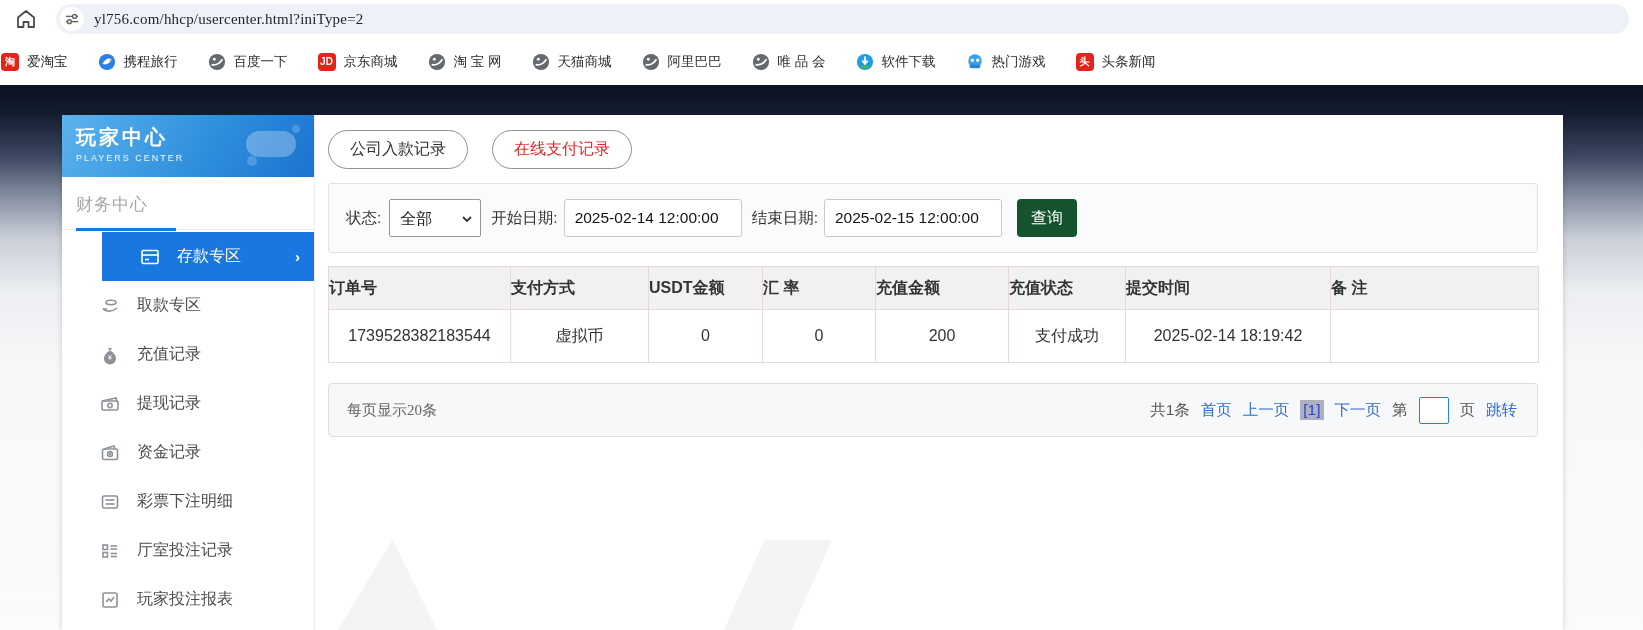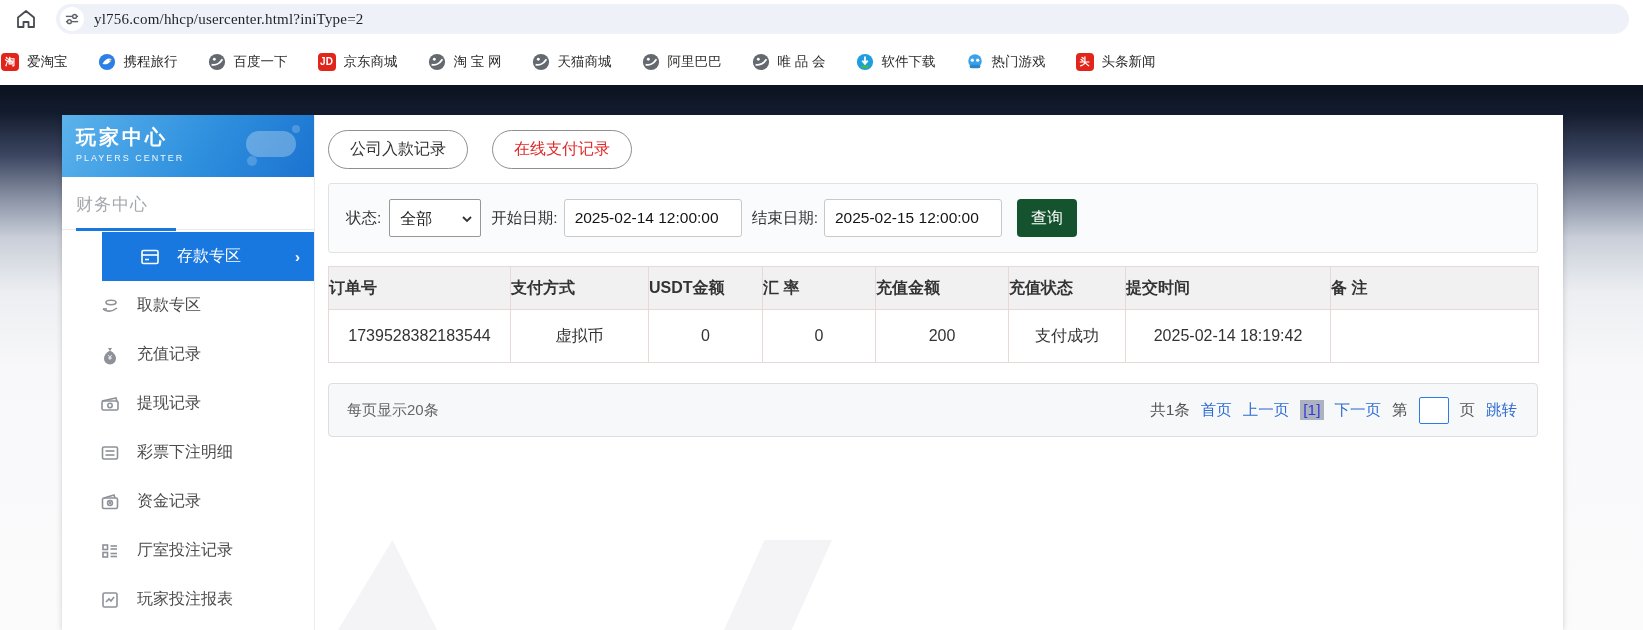--- a/index.html
+++ b/index.html
@@ -82,21 +82,21 @@
 
   table.recs { margin-top:13px; width:100%; border-collapse:collapse; table-layout:fixed; }
   table.recs th { background:#f1f1f1; height:43px; font-size:16px; font-weight:bold; color:#333;
     border:1px solid #e9d8d8; text-align:left; }
   table.recs td { background:#fff; height:53px; font-size:16px; color:#333;
     border:1px solid #e9d8d8; text-align:center; }
 
   .pager { margin-top:20px; height:54px; background:#f7f8f9; border:1px solid #dedede;
     border-radius:4px; display:flex; align-items:center; justify-content:space-between;
     padding:0 20px 0 18px; }
-  .pager-left { font-size:15px; color:#666; }
+  .pager-left { font-size:15px; color:#666;font-family:Liberation Serif, serif; }
   .pager-right { display:flex; align-items:center; gap:11px; font-size:15.5px; }
   .pg-total { color:#555; }
   .pg-link { color:#2e6bd3; cursor:pointer; }
   .pg-current { background:#aeb1c0; color:#2b3fd0; padding:1px 3px; cursor:default; }
   .pg-word { color:#555; }
   .pg-input { width:30px; height:27px; border:1px solid #2b7ce9; border-radius:2px; background:#fff; }
 </style>
 </head>
 <body>
 
@@ -280,37 +280,37 @@
                   <path d="M2 7l14-3 1 4"></path>
                   <rect x="2" y="7" width="16" height="9" rx="1.5"></rect>
                   <circle cx="10" cy="11.5" r="2.2"></circle>
                 </svg>
             </span>
             <span>提现记录</span>
           </div>
           <div class="menu-item">
             <span class="mi">
               <svg width="20" height="20" viewBox="0 0 20 20" stroke="currentColor" fill="none" stroke-width="1.6">
-                  <rect x="2.5" y="4" width="15" height="12" rx="1.5"></rect>
-                  <line x1="5.5" y1="8" x2="14.5" y2="8"></line>
-                  <line x1="5.5" y1="12" x2="14.5" y2="12"></line>
-                </svg>
-            </span>
-            <span>彩票下注明细</span>
-          </div>
-          <div class="menu-item">
-            <span class="mi">
-              <svg width="20" height="20" viewBox="0 0 20 20" stroke="currentColor" fill="none" stroke-width="1.6">
                   <path d="M4 6l10-3 1 3"></path>
                   <rect x="2.5" y="6" width="15" height="10.5" rx="1.5"></rect>
                   <circle cx="10" cy="11" r="2.4"></circle>
                   <path d="M9 11h2M10 10v2"></path>
                 </svg>
             </span>
             <span>资金记录</span>
+          </div>
+          <div class="menu-item">
+            <span class="mi">
+              <svg width="20" height="20" viewBox="0 0 20 20" stroke="currentColor" fill="none" stroke-width="1.6">
+                  <rect x="2.5" y="4" width="15" height="12" rx="1.5"></rect>
+                  <line x1="5.5" y1="8" x2="14.5" y2="8"></line>
+                  <line x1="5.5" y1="12" x2="14.5" y2="12"></line>
+                </svg>
+            </span>
+            <span>彩票下注明细</span>
           </div>
           <div class="menu-item">
             <span class="mi">
               <svg width="20" height="20" viewBox="0 0 20 20" stroke="currentColor" fill="none" stroke-width="1.6">
                   <rect x="3" y="4" width="4.5" height="4.5"></rect>
                   <rect x="3" y="11.5" width="4.5" height="4.5"></rect>
                   <line x1="10.5" y1="5" x2="17" y2="5"></line>
                   <line x1="10.5" y1="8" x2="17" y2="8"></line>
                   <line x1="10.5" y1="12.5" x2="17" y2="12.5"></line>
                   <line x1="10.5" y1="15.5" x2="17" y2="15.5"></line>

